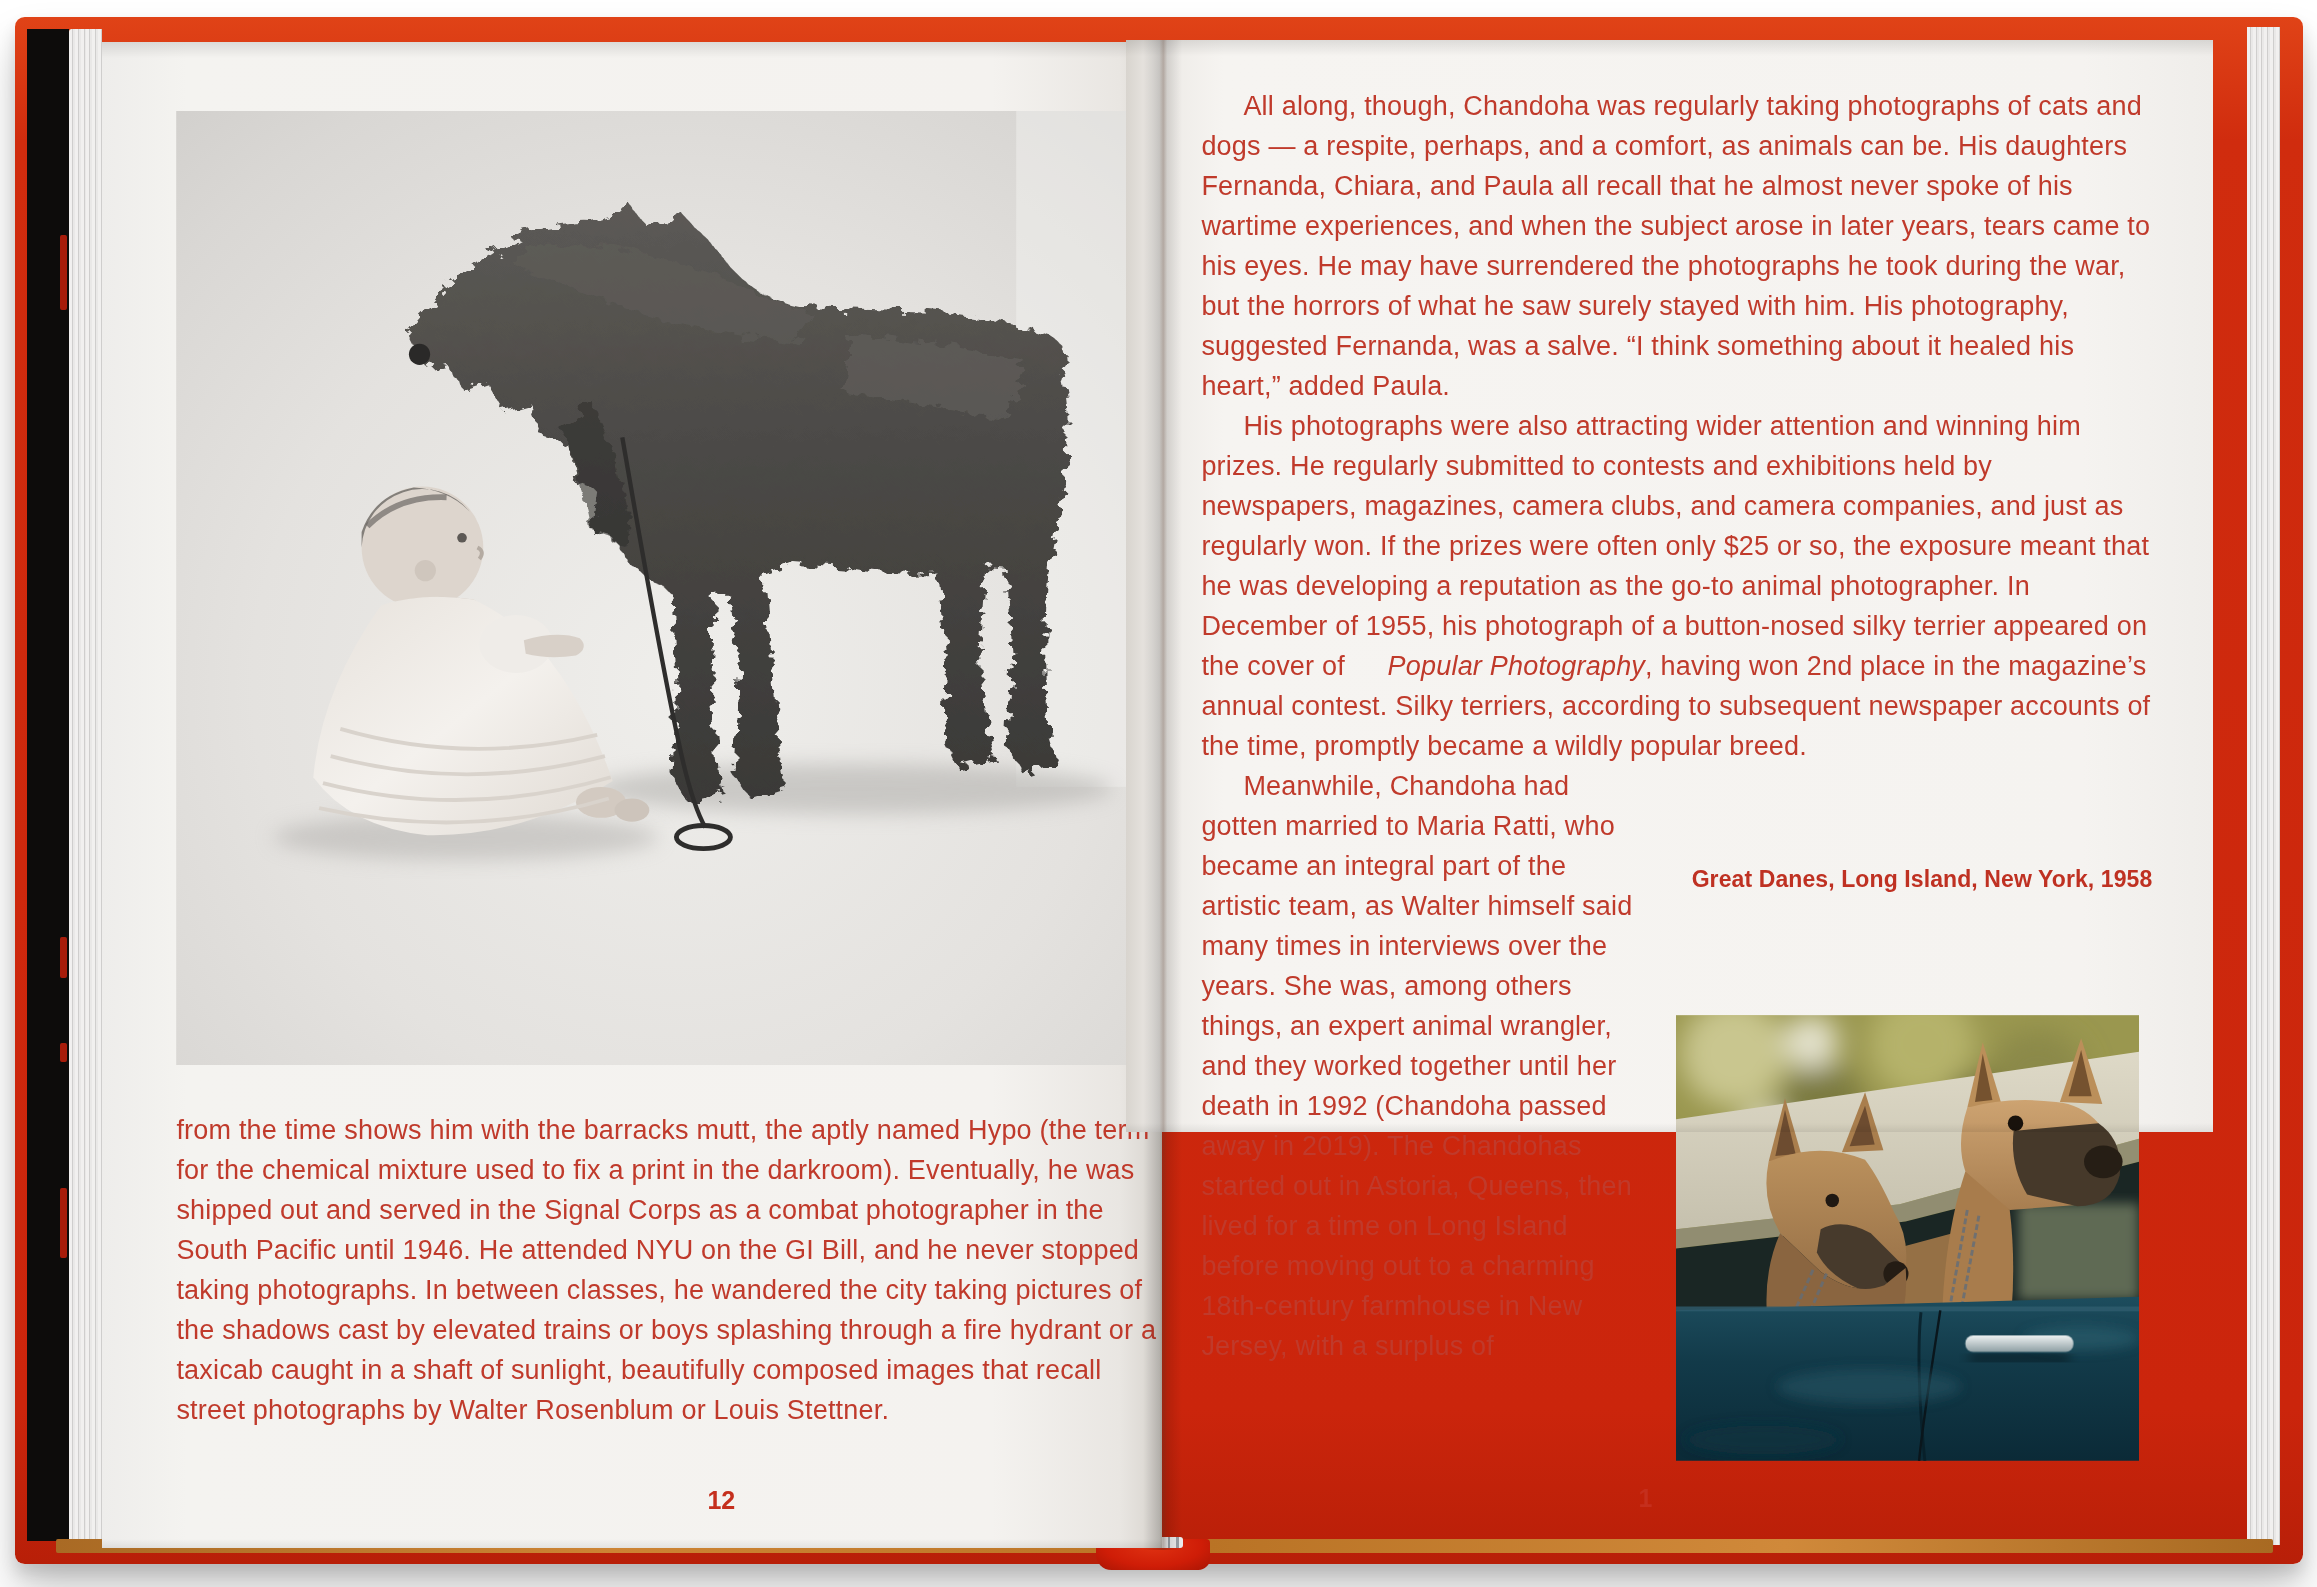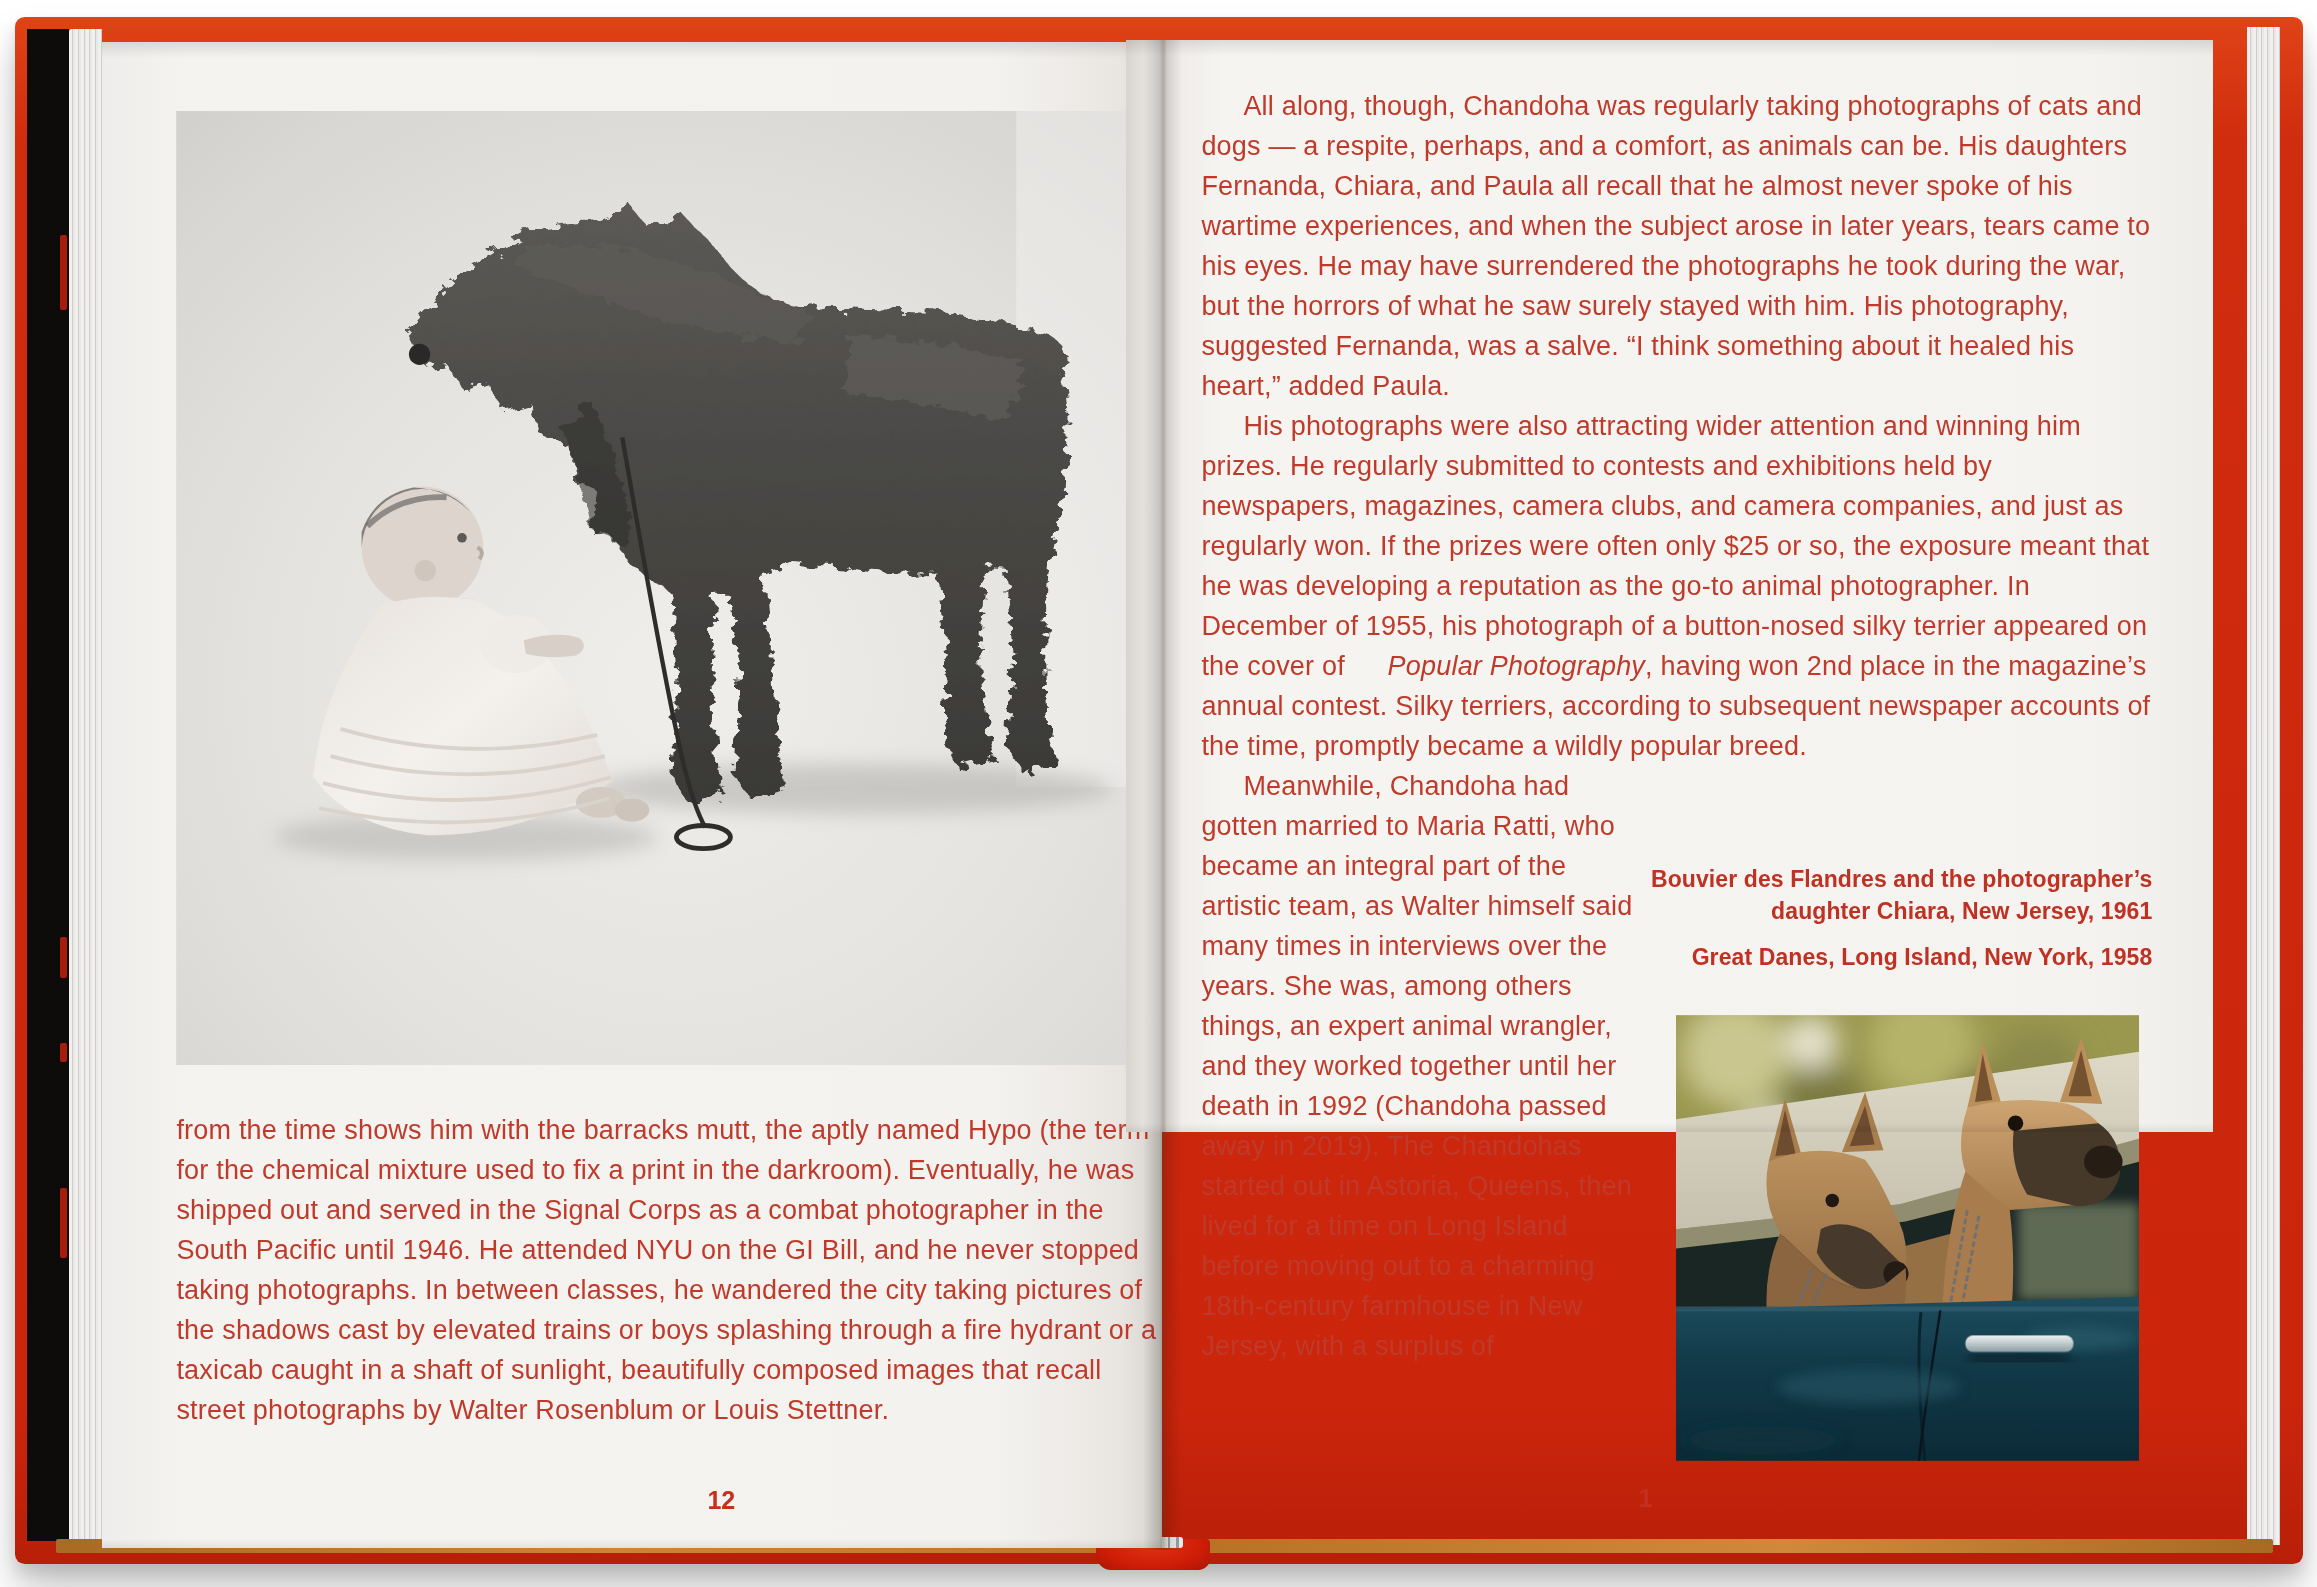--- a/index.html
+++ b/index.html
@@ -162,21 +162,20 @@
 
   <div class="page pr">
 
     <div class="right-text red-text">
       <p class="indent">All along, though, Chandoha was regularly taking photographs of cats and dogs — a respite, perhaps, and a comfort, as animals can be. His daughters Fernanda, Chiara, and Paula all recall that he almost never spoke of his wartime experiences, and when the subject arose in later years, tears came to his eyes. He may have surrendered the photographs he took during the war, but the horrors of what he saw surely stayed with him. His photography, suggested Fernanda, was a salve. “I think something about it healed his heart,” added Paula.</p>
       <p class="indent"><span>His photographs were also attracting wider attention and winning him prizes. He regularly submitted to contests and exhibitions held by newspapers, magazines, camera clubs, and camera companies, and just as regularly won. If the prizes were often only $25 or so, the exposure meant that he was developing a reputation as the go-to animal photographer. In December of 1955, his photograph of a button-nosed silky terrier appeared on the cover of </span><span class="ital">Popular Photography</span><span>, having won 2nd place in the magazine’s annual contest. Silky terriers, according to subsequent newspaper accounts of the time, promptly became a wildly popular breed.</span></p>
       <p class="indent narrow">Meanwhile, Chandoha had gotten married to Maria Ratti, who became an integral part of the artistic team, as Walter himself said many times in interviews over the years. She was, among others things, an expert animal wrangler, and they worked together until her death in 1992 (Chandoha passed away in 2019). The Chandohas started out in Astoria, Queens, then lived for a time on Long Island before moving out to a charming 18th-century farmhouse in New Jersey, with a surplus of</p>
     </div>
 
     <div class="captions">
-      <p class="cap1">Bouvier des Flandres and the photographer’s daughter Chiara, New Jersey, 1961</p>
       <p class="cap2">Great Danes, Long Island, New York, 1958</p>
     </div>
 
     <div class="photo-color">
       <svg viewBox="0 0 480 462" width="463" height="446">
         <defs>
           <linearGradient id="carg" x1="0" y1="0" x2="0" y2="1">
             <stop offset="0%" stop-color="#1d4d5e"></stop>
             <stop offset="40%" stop-color="#123a49"></stop>
             <stop offset="100%" stop-color="#0b2a37"></stop>

